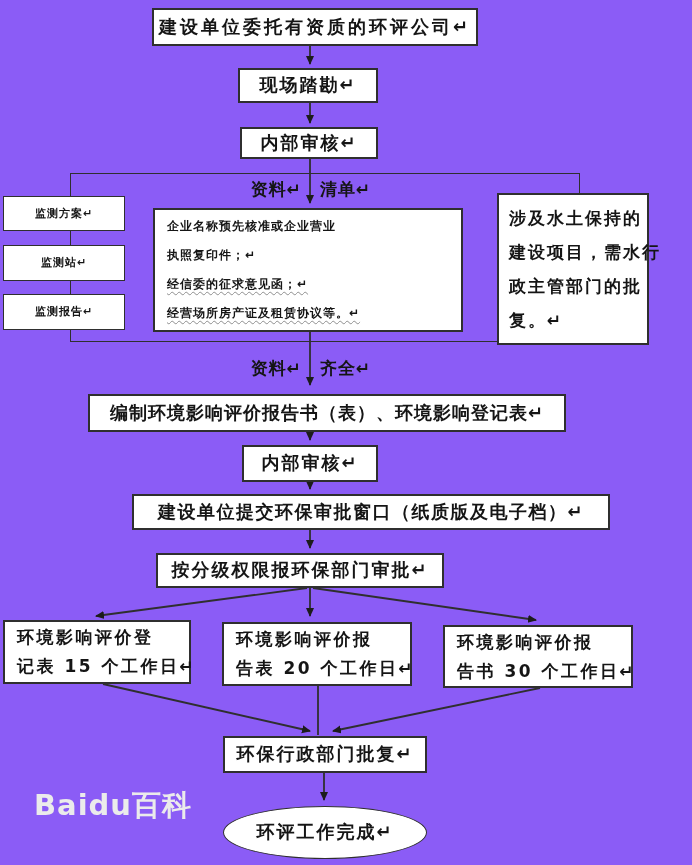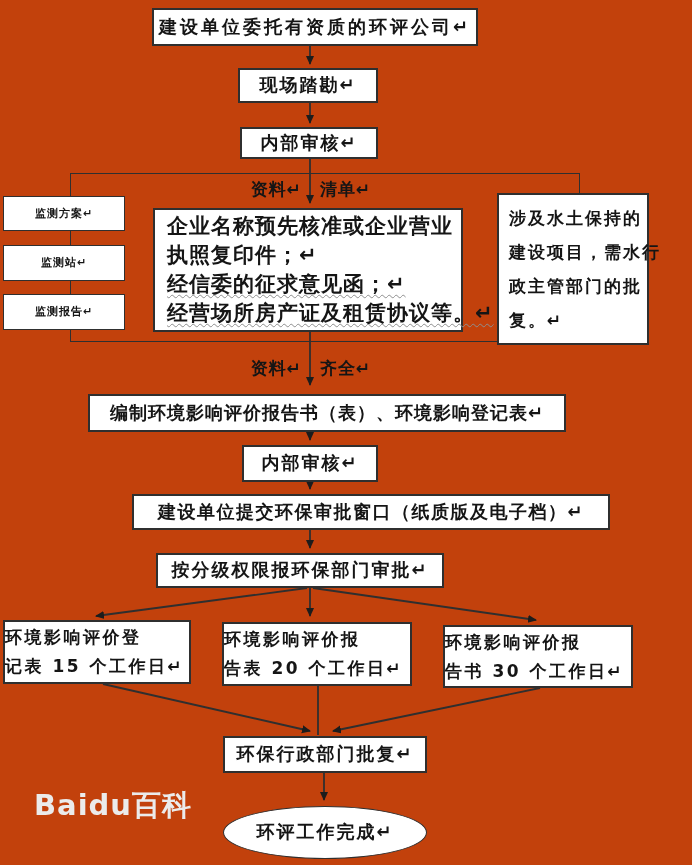--- a/index.html
+++ b/index.html
@@ -1,33 +1,33 @@
 <!DOCTYPE html>
 <html><head>
 <meta charset="utf-8">
 <style>
   html,body{margin:0;padding:0;background:#ffffff;}
   .canvas{
-    position:relative;width:692px;height:865px;background:#c2410c;
+    position:relative;width:692px;height:865px;background:#8b5cf6;
     font-family:"DejaVu Sans","Liberation Sans",sans-serif;
     color:#151515;font-weight:bold;overflow:hidden;
   }
   .lines-svg{position:absolute;left:0;top:0;z-index:0;}
   .box{
     position:absolute;box-sizing:border-box;background:#ffffff;
     border:2px solid #2f2f2f;display:flex;align-items:center;justify-content:center;
     text-align:center;z-index:1;font-size:18px;letter-spacing:2px;line-height:1.25;
   }
   .thin{border-width:1.5px;}
   .multiline{flex-direction:column;align-items:flex-start;justify-content:center;text-align:left;}
   .multiline div{white-space:nowrap;}
-  .docs-box{font-size:21px;letter-spacing:1px;line-height:29px;padding:4px 12px;}
+  .docs-box{font-size:12px;letter-spacing:1px;line-height:29px;padding:4px 12px;}
   .water-box{font-size:17px;letter-spacing:2px;line-height:34px;padding:4px 10px;}
   .small-box{font-size:11px;letter-spacing:1px;text-align:right;}
-  .bottom-box{font-size:17px;letter-spacing:2.5px;line-height:29px;}
+  .bottom-box{font-size:17px;letter-spacing:2.5px;line-height:29px;padding-left:12px;}
   .squiggle{
     text-decoration-line:underline;text-decoration-style:wavy;
     text-decoration-color:#8f8f8f;text-decoration-thickness:1px;text-underline-offset:3px;
   }
   .flow-label{
     position:absolute;z-index:2;font-size:17px;letter-spacing:1px;
     background:transparent;white-space:nowrap;
   }
   .group-rect{
     position:absolute;box-sizing:border-box;border:1.5px solid #2f2f2f;

